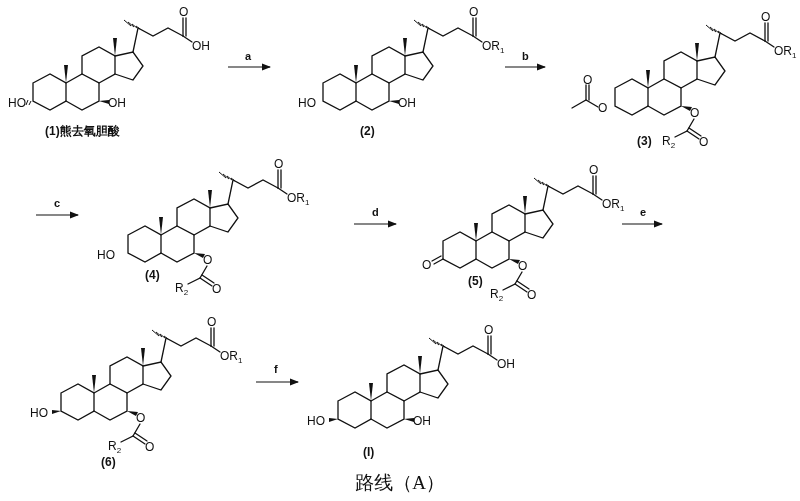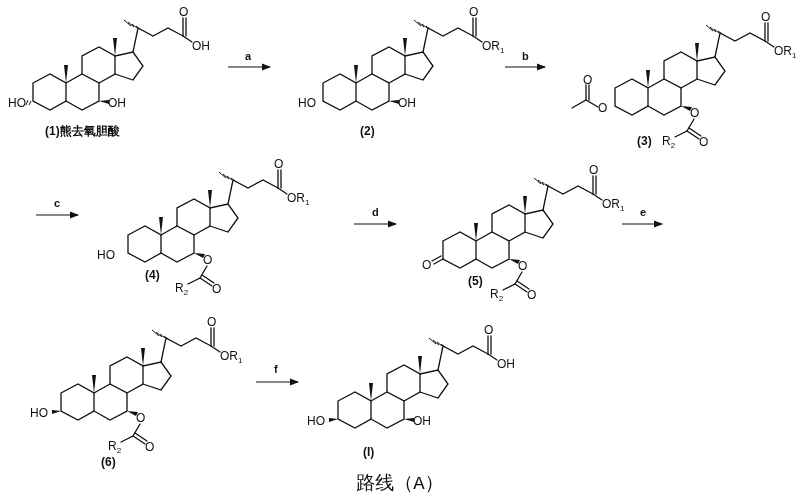--- a/index.html
+++ b/index.html
@@ -3,21 +3,21 @@
 <meta charset="utf-8">
 <style>
   html, body { margin: 0; padding: 0; background: #ffffff; }
   body { width: 800px; height: 501px; position: relative; overflow: hidden; font-family: "Liberation Sans", sans-serif; }
   svg { position: absolute; left: 0; top: 0; }
   .bond { stroke: #111; stroke-width: 1.3; fill: none; stroke-linecap: round; }
   .lbl { font-family: "Liberation Sans", sans-serif; font-size: 12px; fill: #111; }
   .sub { font-size: 8px; }
   .cap { font-family: "Liberation Sans", sans-serif; font-size: 12px; font-weight: bold; fill: #111; }
   .rlab { font-family: "Liberation Sans", sans-serif; font-size: 11px; font-weight: bold; fill: #111; }
-  .route { position: absolute; left: 0; width: 800px; top: 470px; text-align: center; font-family: Liberation Mono, monospace; font-size: 19px; color: #111; }
+  .route { position: absolute; left: 0; width: 800px; top: 470px; text-align: center; font-family: Liberation Serif, serif; font-size: 19px; color: #111; }
 </style>
 </head>
 <body>
 
 <svg width="800" height="501" viewBox="0 0 800 501">
   <defs>
     <marker id="ah" markerWidth="8" markerHeight="6" refX="7" refY="3" orient="auto">
       <path d="M0,0 L8,3 L0,6 Z" fill="#111"></path>
     </marker>
 

